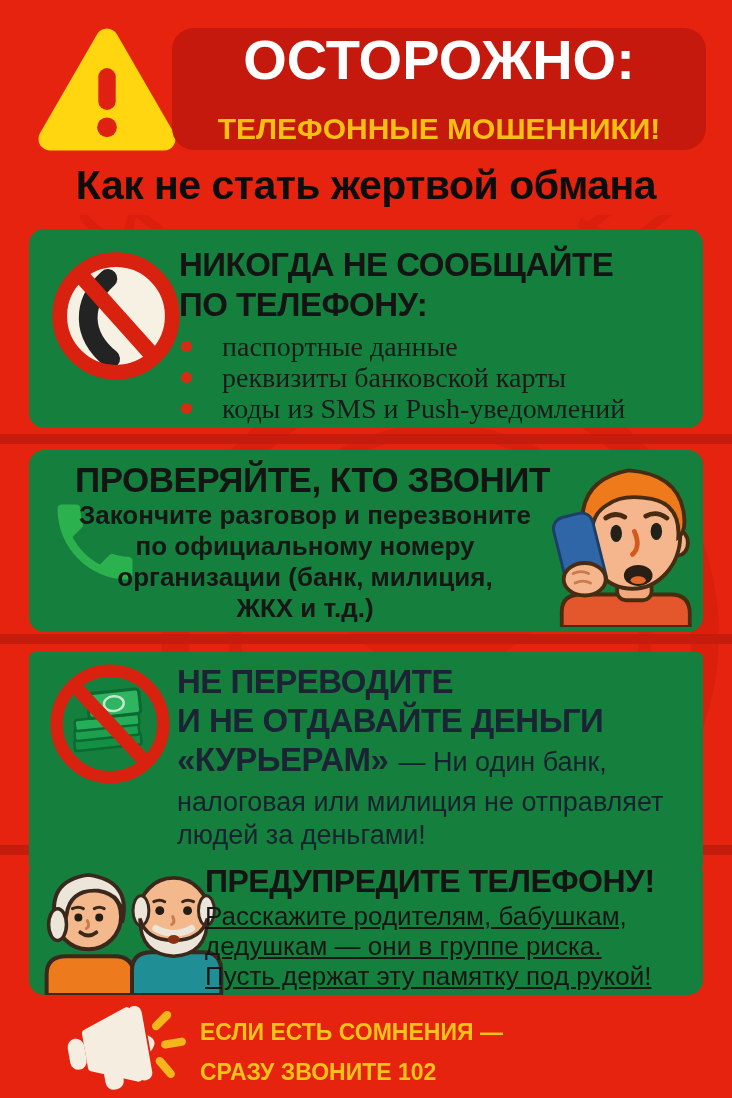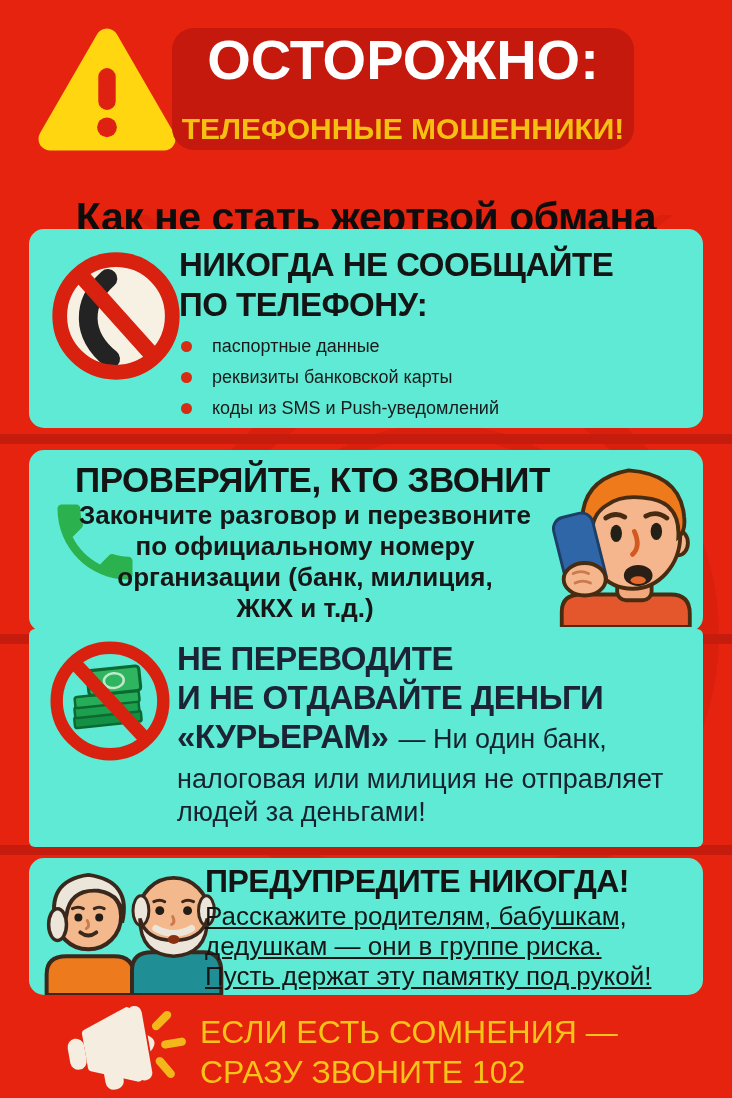--- a/index.html
+++ b/index.html
@@ -5,53 +5,53 @@
   html,body{margin:0;padding:0;background:#555;}
   .poster{
     position:relative;width:732px;height:1098px;overflow:hidden;
     background:#e6230e;
     font-family:"Liberation Sans","DejaVu Sans",sans-serif;
     margin:0 auto;
   }
   
   .warn-tri{position:absolute;left:36px;top:24px;width:142px;height:130px;}
   .banner{
-    position:absolute;left:172px;top:28px;width:462px;height:122px;
+    position:absolute;left:172px;top:28px;width:534px;height:122px;
     background:#c4190c;border-radius:22px;
     display:flex;flex-direction:column;align-items:center;justify-content:center;
   }
   .banner .h1{font-size:56px;font-weight:800;color:#ffffff;letter-spacing:0;line-height:1;white-space:nowrap;}
   .banner .h2{font-size:30px;font-weight:800;color:#f6c012;margin-top:24px;white-space:nowrap;}
   .tagline{
     position:absolute;left:0;top:162px;width:100%;text-align:center;
-    font-size:41px;font-weight:800;color:#0d0d0d;letter-spacing:-0.5px;white-space:nowrap;margin-top:32px;
+    font-size:41px;font-weight:800;color:#0d0d0d;letter-spacing:-0.5px;white-space:nowrap;
   }
   
   .watermark{
     position:absolute;left:40px;top:215px;width:692px;height:800px;
     opacity:0.14;mix-blend-mode:multiply;pointer-events:none;
   }
   
   .card{
-    position:absolute;left:29px;width:674px;background:#5eead4;border-radius:15px;
+    position:absolute;left:29px;width:674px;background:#15803d;border-radius:15px;
   }
   .card1{top:229px;height:199px;}
   .card2{top:450px;height:182px;}
-  .card3{top:629px;height:218px;border-radius:6px;}
+  .card3{top:652px;height:218px;border-radius:6px;}
   .card4{top:858px;height:137px;}
   .stripe{position:absolute;left:0;width:732px;height:10px;background:#c61c0d;}
   .s1{top:434px;} .s2{top:634px;} .s3{top:845px;}
 
   .c-title{font-weight:800;color:#141414;letter-spacing:-0.5px;}
 
   
   .card1 .icon{position:absolute;left:20px;top:20px;width:134px;height:134px;}
   .card1 .title{position:absolute;left:150px;top:16px;font-size:33px;line-height:1.22;white-space:nowrap;}
   .card1 .bullets{position:absolute;left:152px;top:102px;margin:0;padding:0;list-style:none;}
-  .card1 .bullets li{display:flex;align-items:center;gap:20px;height:31px;font-size:18px;font-weight:500;color:#1a1a1a;white-space:nowrap;}
+  .card1 .bullets li{display:flex;align-items:center;gap:30px;height:31px;font-size:28px;font-weight:500;color:#1a1a1a;white-space:nowrap;font-family:Liberation Serif, serif;}
   .dot{width:11px;height:11px;border-radius:50%;background:#d82c12;flex:0 0 11px;}
 
   
   .card2 .icon{position:absolute;left:16px;top:42px;width:100px;height:100px;}
   .card2 .title{position:absolute;left:46px;top:10px;font-size:35px;white-space:nowrap;}
   .card2 .body{position:absolute;left:30px;top:50px;width:492px;text-align:center;
                font-size:26px;font-weight:700;line-height:31px;color:#161616;}
   .card2 .man{position:absolute;right:2px;top:5px;width:160px;height:172px;}
 
   
@@ -62,21 +62,21 @@
   .card3 .b{font-size:27px;font-weight:500;color:#18212f;line-height:33px;}
   .card3 .mixline .b{margin-left:10px;}
 
   
   .card4 .people{position:absolute;left:4px;top:3px;width:196px;height:134px;}
   .card4 .title{position:absolute;left:176px;top:5px;font-size:32px;white-space:nowrap;}
   .card4 .body{position:absolute;left:176px;top:43px;font-size:26px;font-weight:500;line-height:30px;color:#161616;white-space:nowrap;text-decoration:underline;}
 
   
   .footer-icon{position:absolute;left:50px;top:1004px;width:144px;height:92px;}
-  .footer-text{position:absolute;left:200px;top:1012px;font-size:32px;font-weight:400;color:#f6c318;line-height:40px;white-space:nowrap;}
+  .footer-text{position:absolute;left:200px;top:1012px;font-size:23px;font-weight:700;color:#f6c318;line-height:40px;white-space:nowrap;}
 </style>
 </head>
 <body>
 
 <div class="poster">
 
   <svg class="warn-tri" viewBox="0 0 120 112">
     <polygon points="60,14 109,99 11,99" fill="#ffd60f" stroke="#ffd60f" stroke-width="20" stroke-linejoin="round"></polygon>
     <rect x="52.5" y="38" width="15" height="36" rx="7.5" fill="#de2110"></rect>
     <circle cx="60" cy="89" r="8.5" fill="#de2110"></circle>
@@ -207,21 +207,21 @@
       <ellipse cx="105" cy="50" rx="8" ry="15" fill="#ece5da" stroke="#3a281c" stroke-width="3"></ellipse>
       <ellipse cx="171" cy="50" rx="8" ry="15" fill="#ece5da" stroke="#3a281c" stroke-width="3"></ellipse>
       <path d="M104 58 Q104 94 138 96 Q172 94 172 58 Q166 80 138 80 Q110 80 104 58 Z" fill="#ece5da" stroke="#3a281c" stroke-width="3.5"></path>
       <circle cx="124" cy="50" r="4.5" fill="#231d15"></circle>
       <circle cx="152" cy="50" r="4.5" fill="#231d15"></circle>
       <path d="M118 41 Q124 38 129 41 M147 41 Q152 38 158 41" stroke="#3a281c" stroke-width="3" fill="none" stroke-linecap="round"></path>
       <path d="M137 56 Q140 62 136 64" stroke="#c97a4e" stroke-width="3" fill="none" stroke-linecap="round"></path>
       <path d="M120 68 Q138 78 156 68" stroke="#ece5da" stroke-width="7" fill="none" stroke-linecap="round"></path>
       <ellipse cx="138" cy="79" rx="6" ry="4.5" fill="#8a3012"></ellipse>
     </svg>
-    <div class="title c-title">ПРЕДУПРЕДИТЕ НИКОГДА!</div>
+    <div class="title c-title">ПРЕДУПРЕДИТЕ ТЕЛЕФОНУ!</div>
     <div class="body">
       <div>Расскажите родителям, бабушкам,</div>
       <div>дедушкам — они в группе риска.</div>
       <div>Пусть держат эту памятку под рукой!</div>
     </div>
   </section>
 
   <svg class="footer-icon" viewBox="0 0 150 100">
     <g transform="rotate(-10 70 55)">
       <rect x="52" y="56" width="20" height="36" rx="9" fill="#f5eee0"></rect>

